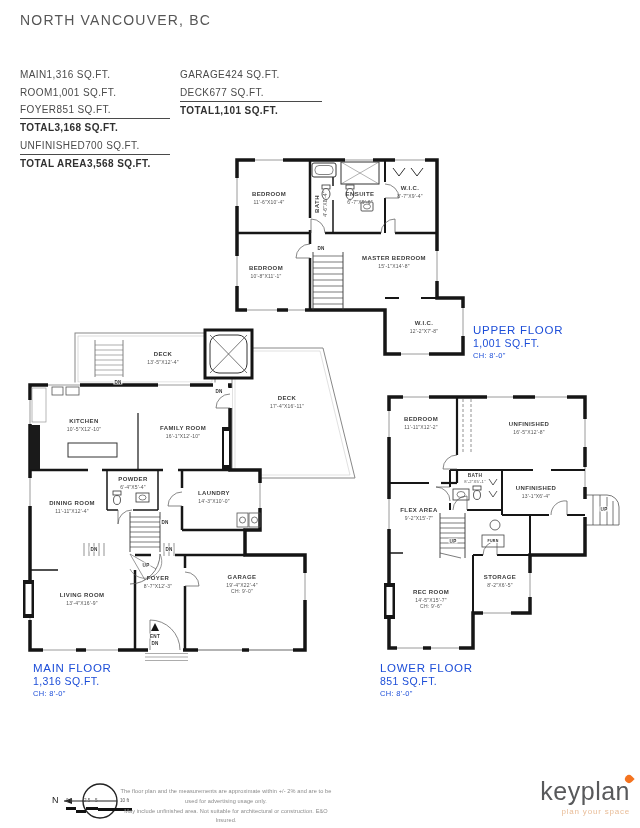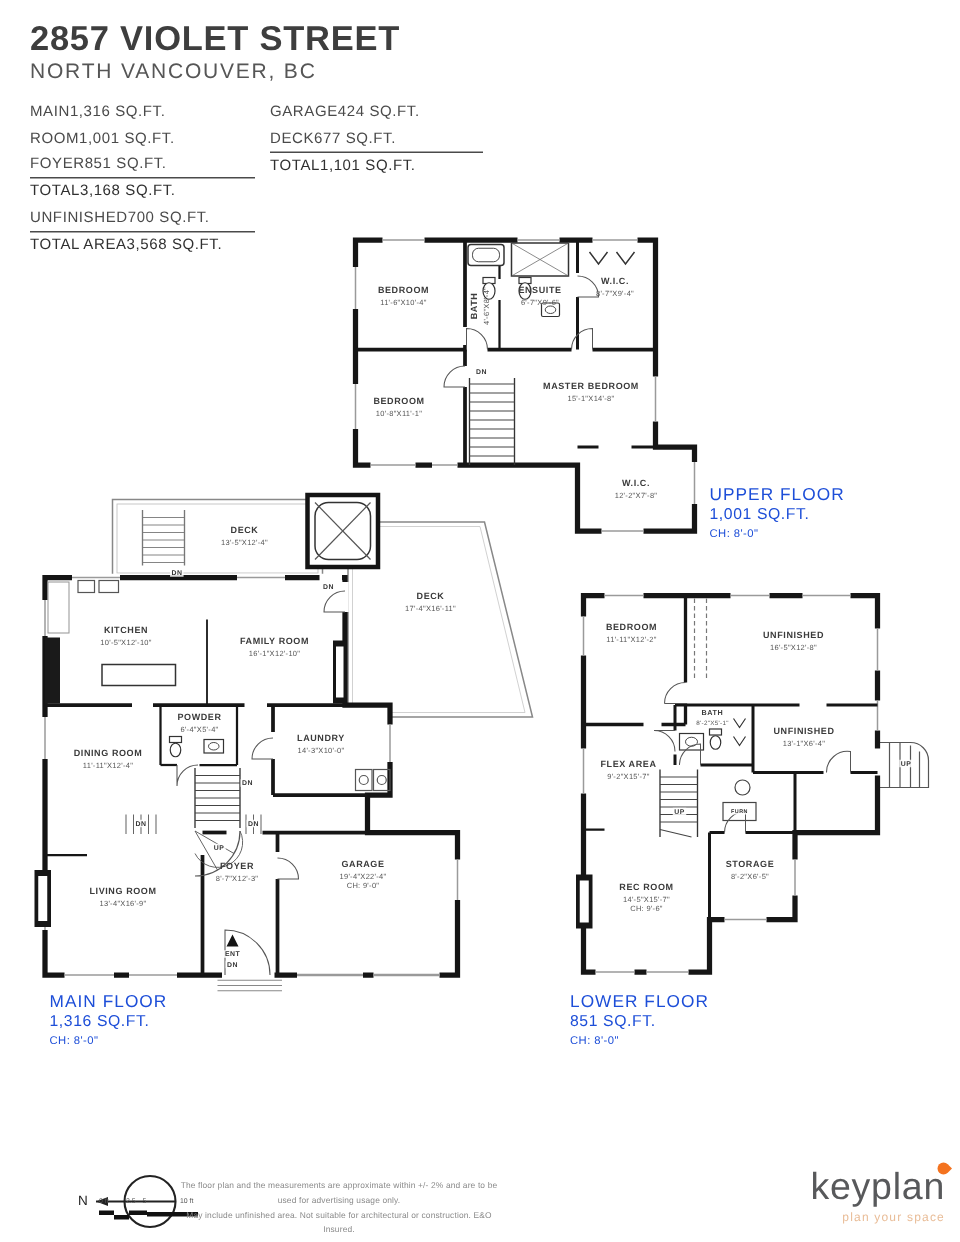--- a/index.html
+++ b/index.html
@@ -4,21 +4,21 @@
 <style>
   html,body{margin:0;padding:0;background:#fff;}
   .page{position:relative;width:640px;height:828px;background:#fff;overflow:hidden;
         font-family:"Liberation Sans",sans-serif;color:#3d3d3d;}
   .abs{position:absolute;}
   .t1{font-size:23px;font-weight:700;color:#3e3e3e;letter-spacing:.5px;}
   .t2{font-size:14px;color:#565656;letter-spacing:1.2px;margin-top:0;}
   .tcol{position:absolute;}
   .trow{display:flex;font-size:10px;color:#4a4a4a;
         letter-spacing:.4px;padding:3.2px 0;}
-  .trow.b{font-weight:400;color:#303030;}
+  .trow.b{font-weight:700;color:#303030;}
   .sep{border-bottom:1.4px solid #4a4a4a;}
   .plan{position:absolute;}
   .plan svg{display:block;}
   .room{position:absolute;transform:translate(-50%,-50%);text-align:center;
         color:#3b3b3b;white-space:nowrap;line-height:1.25;}
   .room .rn{font-size:6px;letter-spacing:.4px;font-weight:600;}
   .room .rd{font-size:5px;letter-spacing:.2px;color:#555;}
   .room .rc{font-size:5px;letter-spacing:.2px;color:#555;}
   .room.vert{transform:translate(-50%,-50%) rotate(-90deg);}
   .ann{position:absolute;transform:translate(-50%,-50%);font-size:4.6px;color:#333;
@@ -38,21 +38,20 @@
         background:#f4731f;border-radius:50% 50% 50% 0;transform:rotate(-135deg);}
   .brand .tag{font-size:8px;color:#e9bd98;letter-spacing:.8px;margin-top:3px;}
   .nlabel{position:absolute;font-size:9px;color:#222;font-weight:500;}
 </style>
 </head>
 <body>
 
 <div class="page">
 
   <div class="abs" style="left:20px;top:12px;">
-    <div class="t1">2857 VIOLET STREET</div>
     <div class="t2">NORTH VANCOUVER, BC</div>
   </div>
 
   <div class="tcol" style="left:20px;top:66px;width:150px;">
     <div class="trow">
       <span>MAIN</span>
       <span>1,316 SQ.FT.</span>
     </div>
     <div class="trow">
       <span>ROOM</span>

